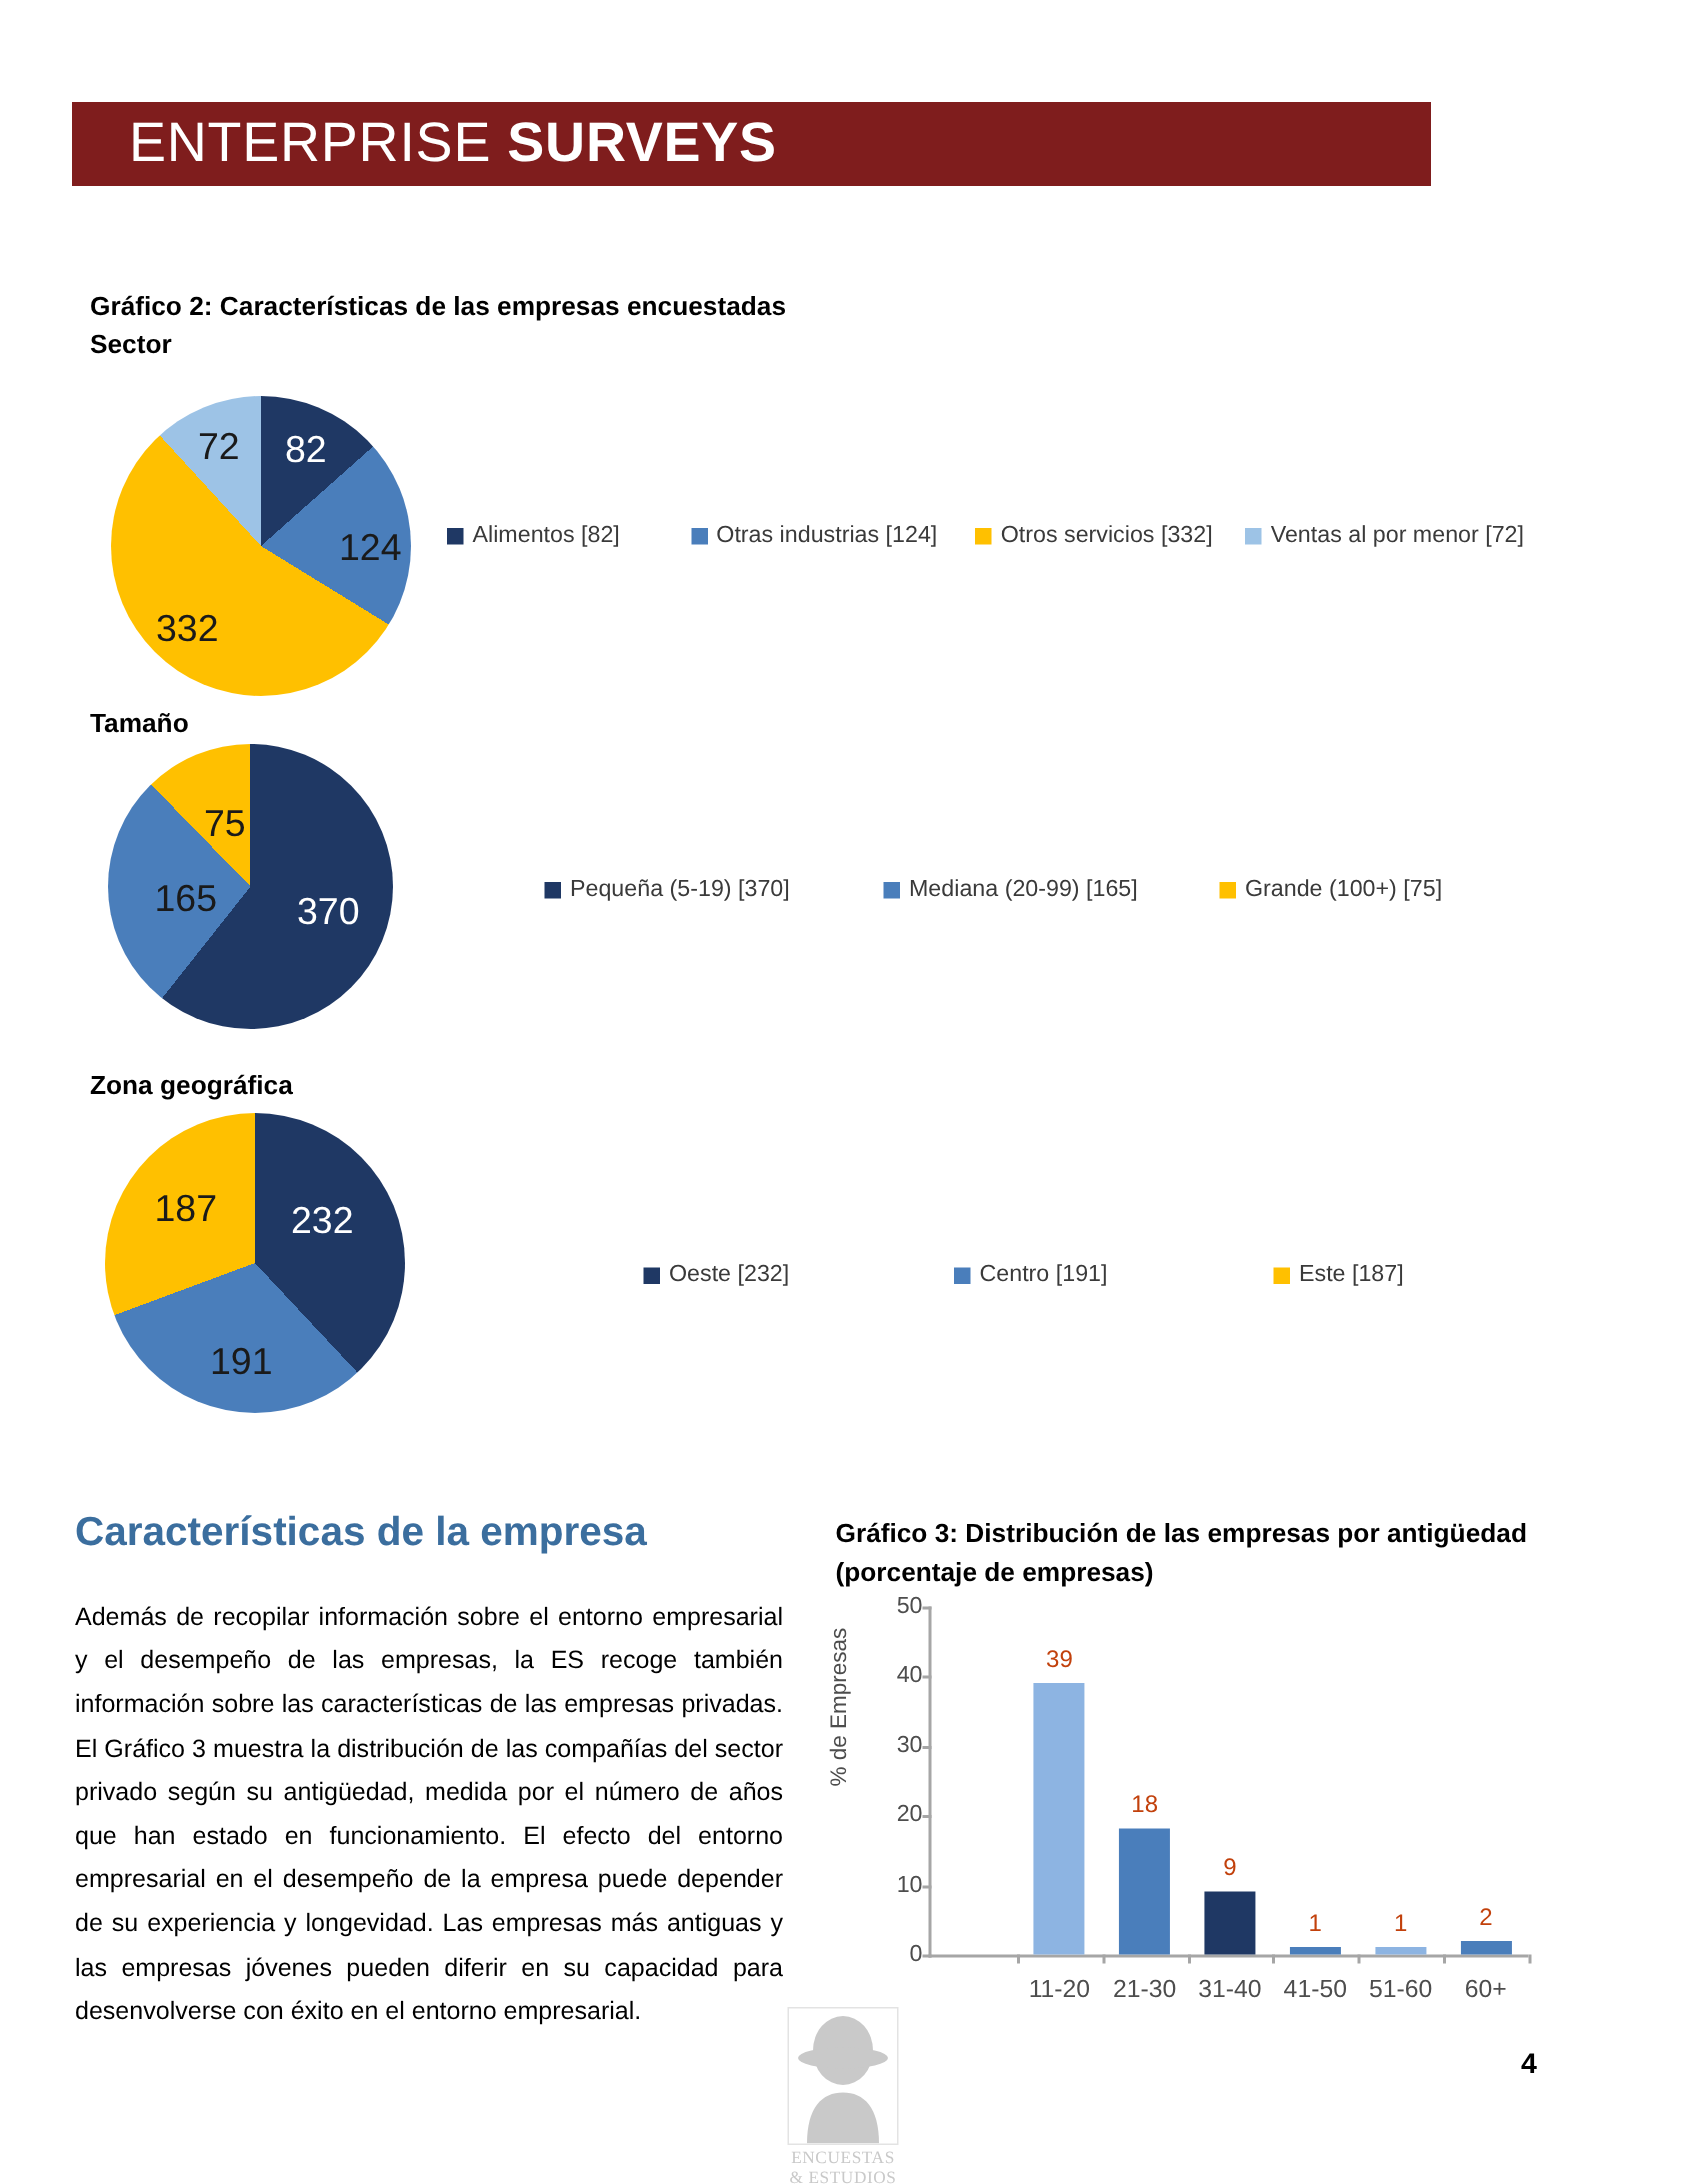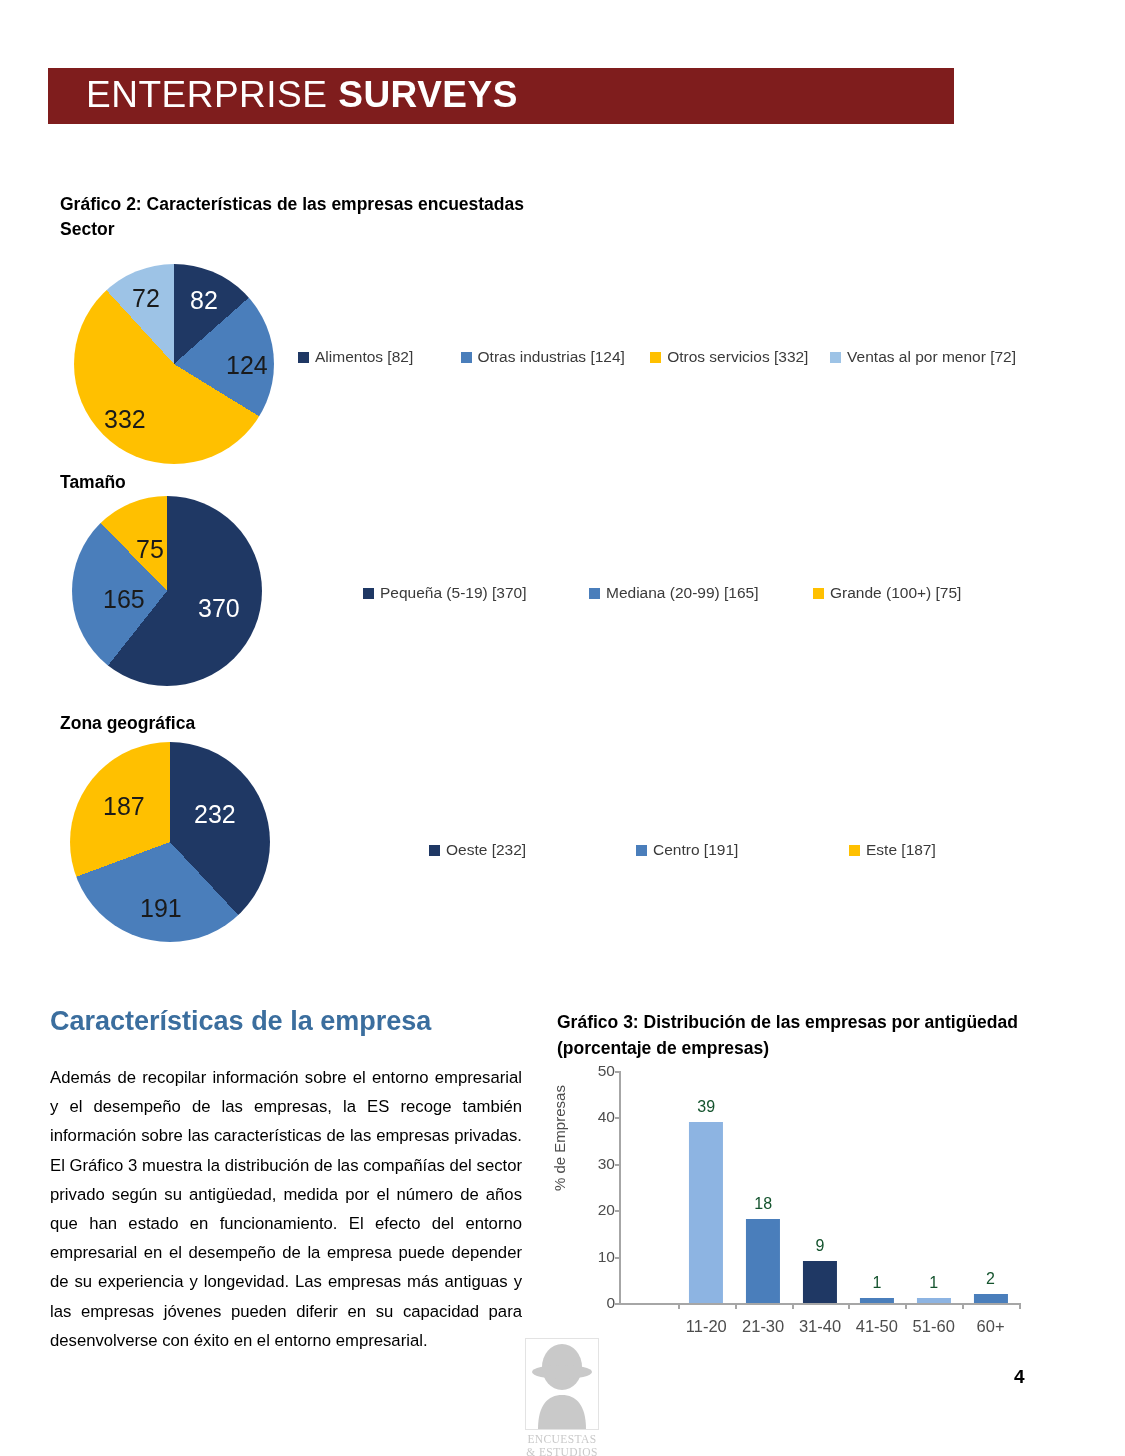--- a/index.html
+++ b/index.html
@@ -170,21 +170,21 @@
     bottom: 0;
     left: 50%;
     transform: translateX(-50%);
     width: 60%;
   }
   .bar-value {
     position: absolute;
     left: 50%;
     transform: translateX(-50%);
     font-size: 16px;
-    color: #14532d;
+    color: #c2410c;
     white-space: nowrap;
   }
   .x-cat {
     position: absolute;
     top: 100%;
     margin-top: 14px;
     left: 50%;
     transform: translateX(-50%);
     font-size: 16.5px;
     color: #4d4d4d;

